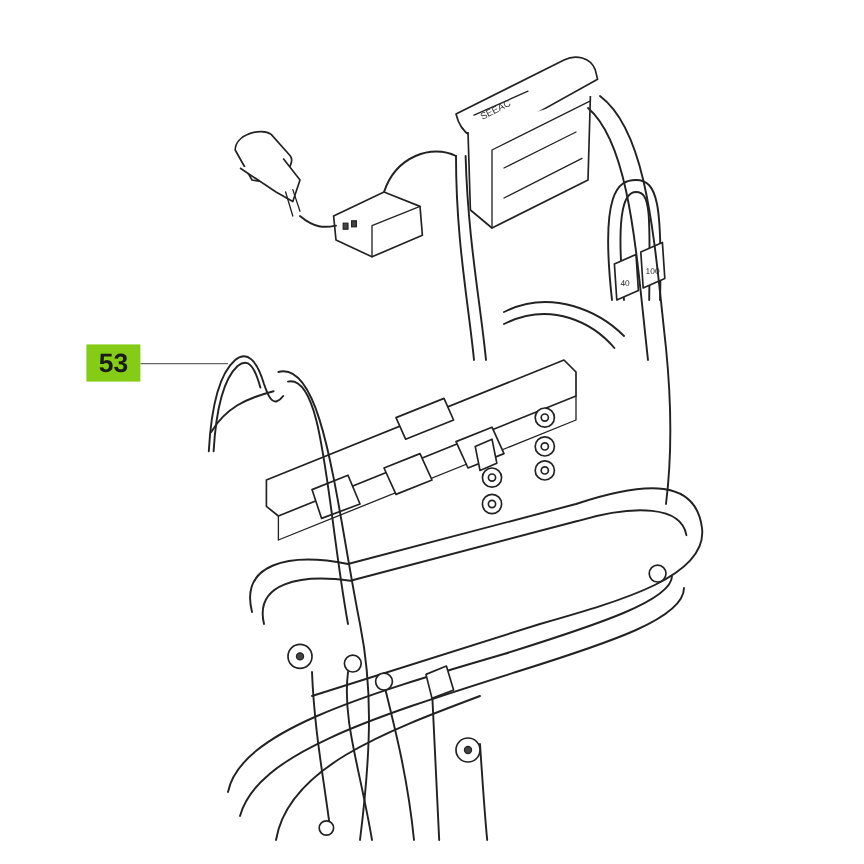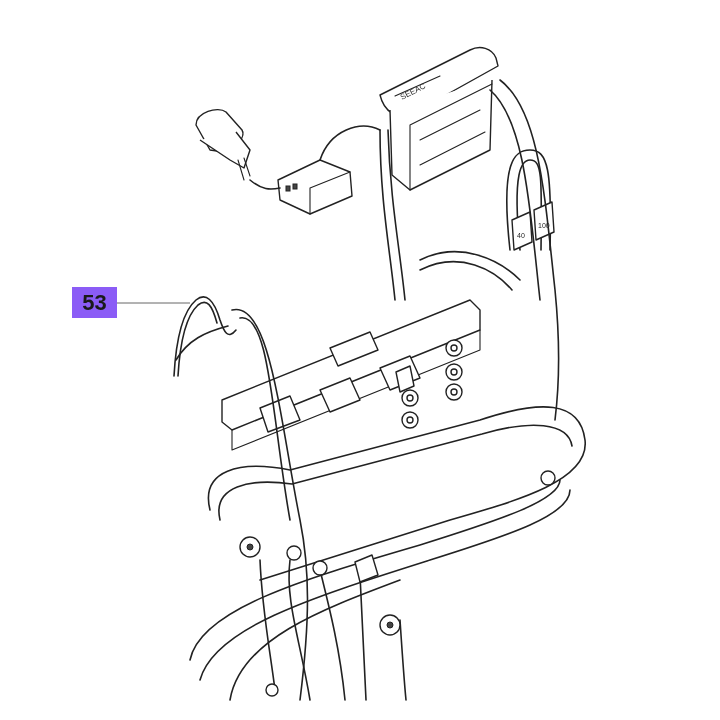--- a/index.html
+++ b/index.html
@@ -1,18 +1,18 @@
 <!DOCTYPE html>
 <html><head>
 <meta charset="utf-8">
 <style>
   html, body { margin:0; padding:0; background:#ffffff; }
   body { width:720px; height:720px; position:relative; overflow:hidden; font-family:"Liberation Sans", sans-serif; }
   #diagram { position:absolute; left:0; top:0; width:720px; height:720px; }
-  .callout-box { position:absolute; left:72px; top:287px; width:45px; height:31px; background:#8b5cf6;
+  .callout-box { position:absolute; left:72px; top:287px; width:45px; height:31px; background:#84cc16;
     display:flex; align-items:center; justify-content:center; font-size:22px; font-weight:bold; color:#1a1a1a; }
   svg .w { fill:none; stroke:#222; stroke-width:1.6; stroke-linecap:round; stroke-linejoin:round; }
   svg .wt { fill:none; stroke:#222; stroke-width:1.1; stroke-linecap:round; stroke-linejoin:round; }
   svg .b { fill:#fff; stroke:#222; stroke-width:1.4; stroke-linejoin:round; }
   svg .dk { fill:#444; stroke:#222; stroke-width:1; }
   svg .lead { stroke:#666; stroke-width:1; fill:none; }
 </style>
 </head>
 <body>
 

